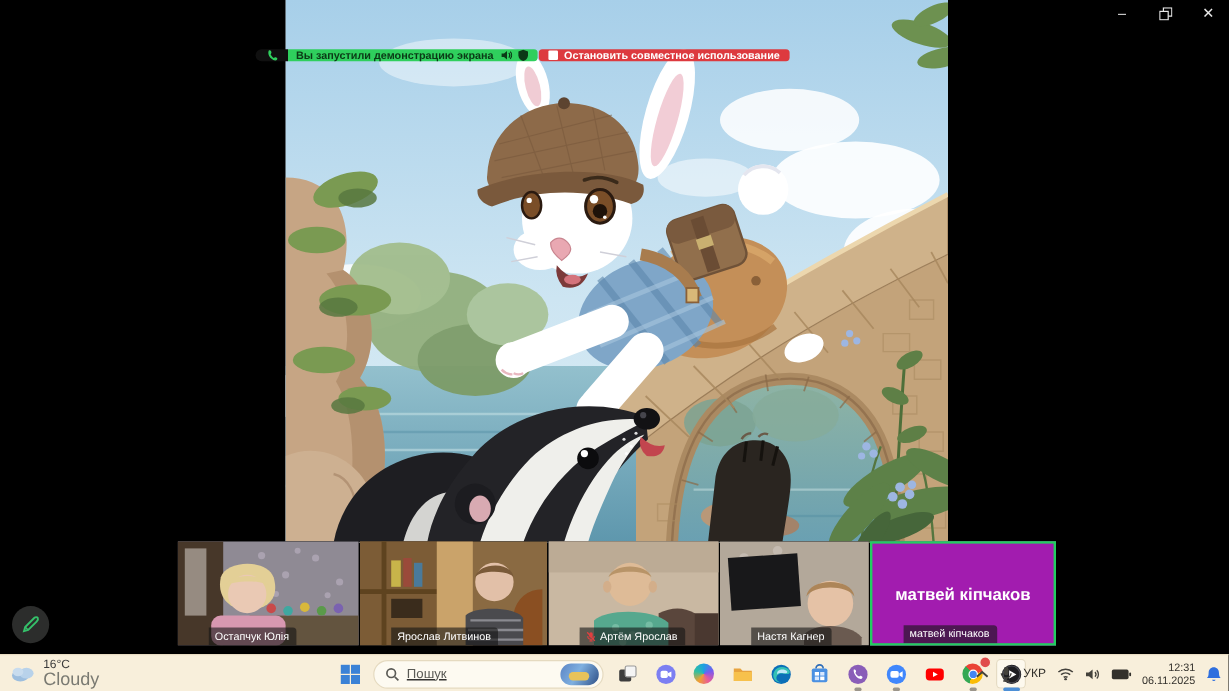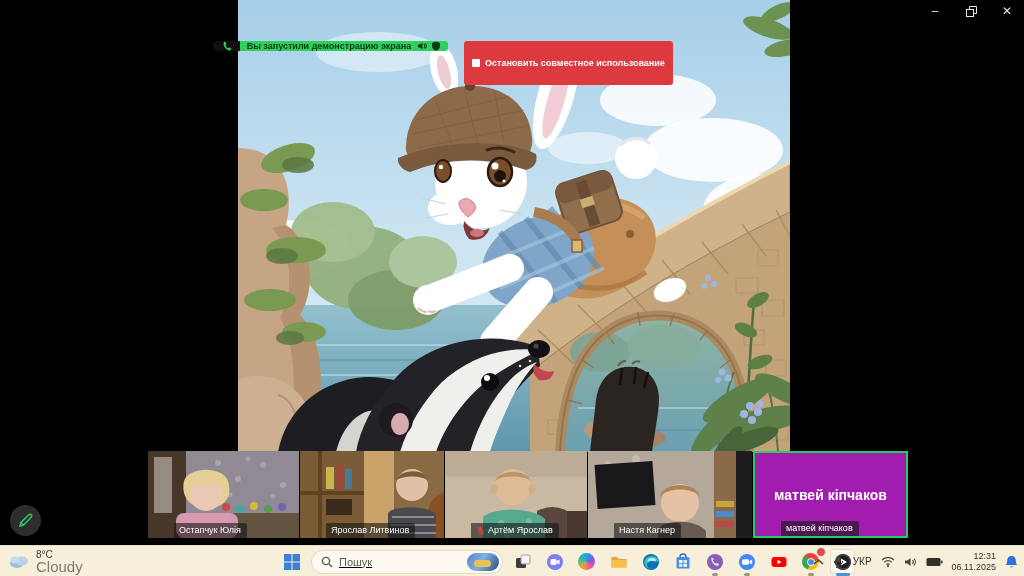--- a/index.html
+++ b/index.html
@@ -13,21 +13,21 @@
   
   .win-controls{position:absolute;top:2px;right:6px;display:flex;gap:14px;align-items:center;color:#e8e8e8;}
   .win-btn{width:22px;height:18px;display:flex;align-items:center;justify-content:center;font-size:12px;cursor:default;}
 
   
   .banner{position:absolute;left:213px;top:41px;height:32px;display:flex;align-items:flex-start;font-size:9px;font-weight:bold;}
   .banner-phone{width:27px;background:#101010;border-radius:8px 0 0 8px;display:flex;align-items:center;justify-content:center;}
   .banner-main{width:208px;background:#2fcf5d;color:#0b3a16;display:flex;align-items:center;justify-content:center;gap:6px;border-radius:0 3px 3px 0;}
   .banner-main .msg{white-space:nowrap;}
   .banner-icons{display:flex;gap:4px;align-items:center;}
-  .banner-stop{margin-left:16px;background:#dd3a3f;color:#fff;border-radius:3px;display:flex;align-items:center;gap:5px;padding:17px 8px;white-space:nowrap;}
+  .banner-stop{margin-left:1px;background:#dd3a3f;color:#fff;border-radius:3px;display:flex;align-items:center;gap:5px;padding:0 8px;white-space:nowrap;}
   .stop-square{width:8px;height:8px;background:#fff;border-radius:1px;display:inline-block;}
 
   
   .filmstrip{position:absolute;left:148px;top:451px;height:87px;display:flex;}
   .tile{position:relative;height:87px;background:#1d1d1f;overflow:hidden;margin-right:1px;}
   .tile svg{display:block;}
   .tile-name{position:absolute;left:0;bottom:0;background:rgba(20,20,20,.6);color:#fff;
              font-size:9px;padding:2px 6px 3px 5px;display:flex;align-items:center;gap:3px;border-radius:0 3px 0 0;white-space:nowrap;margin-left:26px;}
   .tile.active{border:2px solid #22ce60;background:#a21caf;height:83px;width:151px !important;}
   .tile.active .big-name{position:absolute;left:0;right:0;top:34px;text-align:center;color:#fff;font-size:14px;font-weight:bold;}
@@ -412,21 +412,21 @@
         <path d="M36,30 C40,16 74,14 80,30 C84,44 80,56 58,58 C40,56 33,44 36,30 Z" fill="#e3cf96"></path>
         <circle cx="58" cy="44" r="16" fill="#eac9b4"></circle>
         <path d="M40,38 C42,26 74,26 76,38 C74,32 44,32 40,38 Z" fill="#e3cf96"></path>
         <rect x="28" y="62" width="62" height="25" rx="8" fill="#d898b0"></rect>
       </svg>
       <div class="tile-name">
         <span>Остапчук Юлія</span>
       </div>
     </div>
 
-    <div class="tile" style="width:144px">
+    <div class="tile" style="width:156px">
       <svg width="156" height="87" viewBox="0 0 156 87">
         <rect width="156" height="87" fill="#8a6a42"></rect>
         <rect x="0" y="0" width="64" height="87" fill="#7c5c36"></rect>
         <rect x="18" y="0" width="4" height="87" fill="#5e431f"></rect>
         <rect x="0" y="40" width="64" height="4" fill="#5e431f"></rect>
         <g>
             <rect x="26" y="16" width="8" height="22" fill="#c8b44a"></rect>
             <rect x="36" y="14" width="7" height="24" fill="#9a4a3a"></rect>
             <rect x="45" y="18" width="7" height="20" fill="#4a7a9a"></rect>
             <rect x="26" y="48" width="26" height="16" fill="#3a2c1c"></rect>
@@ -468,21 +468,21 @@
       <div class="tile-name">
         <svg class="mic-muted" viewBox="0 0 10 10">
           <rect x="3.4" y="1" width="3.2" height="5" rx="1.6" fill="#e04040"></rect>
           <path d="M2,4.5 a3,3 0 0 0 6,0 M5,7.5 V9 M3.5,9 H6.5" stroke="#e04040" stroke-width="1" fill="none"></path>
           <path d="M1.5,1 L8.5,9" stroke="#e04040" stroke-width="1.2"></path>
         </svg>
         <span>Артём Ярослав</span>
       </div>
     </div>
 
-    <div class="tile" style="width:164px">
+    <div class="tile" style="width:124px">
       <svg width="148" height="87" viewBox="0 0 148 87">
         <rect width="148" height="87" fill="#b3a89a"></rect>
         <g fill="#c4bab0">
             <circle cx="20" cy="14" r="4"></circle>
             <circle cx="48" cy="8" r="4"></circle>
             <circle cx="30" cy="34" r="4"></circle>
             <circle cx="60" cy="26" r="4"></circle>
           </g>
         <rect x="8" y="12" width="58" height="44" fill="#18181a" transform="rotate(-4 37 34)"></rect>
         <rect x="126" y="0" width="22" height="87" fill="#8a6a48"></rect>
@@ -517,21 +517,21 @@
 
   <div class="taskbar">
 
     <div class="weather">
       <svg width="22" height="16" viewBox="0 0 22 16">
         <ellipse cx="9" cy="10" rx="7" ry="5" fill="#9dbede"></ellipse>
         <ellipse cx="14" cy="8" rx="6" ry="4.5" fill="#b8d2ea"></ellipse>
         <ellipse cx="7" cy="7" rx="4.5" ry="3.5" fill="#c8dcee"></ellipse>
       </svg>
       <div>
-        <div class="t">8°C</div>
+        <div class="t">16°C</div>
         <div class="c">Cloudy</div>
       </div>
     </div>
 
     <div class="tb-center">
       <div class="tb-icon">
         <svg class="g18" viewBox="0 0 18 18">
           <rect x="1" y="1" width="7.5" height="7.5" fill="#3b82d6"></rect>
             <rect x="9.5" y="1" width="7.5" height="7.5" fill="#3b82d6"></rect>
           <rect x="1" y="9.5" width="7.5" height="7.5" fill="#3b82d6"></rect>

